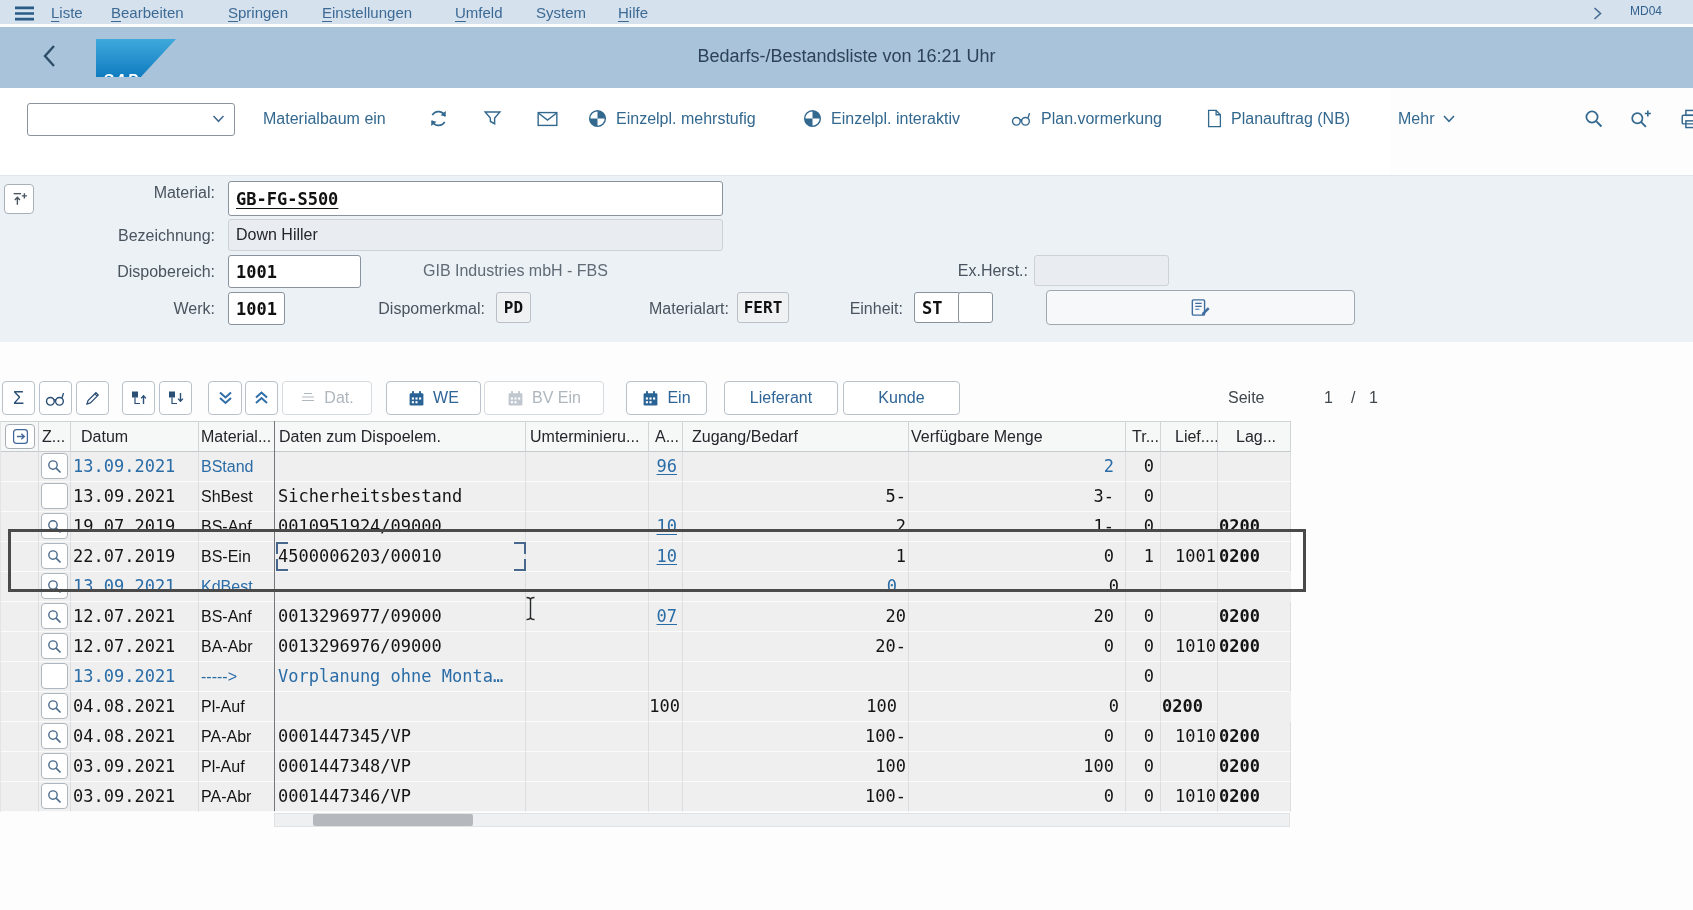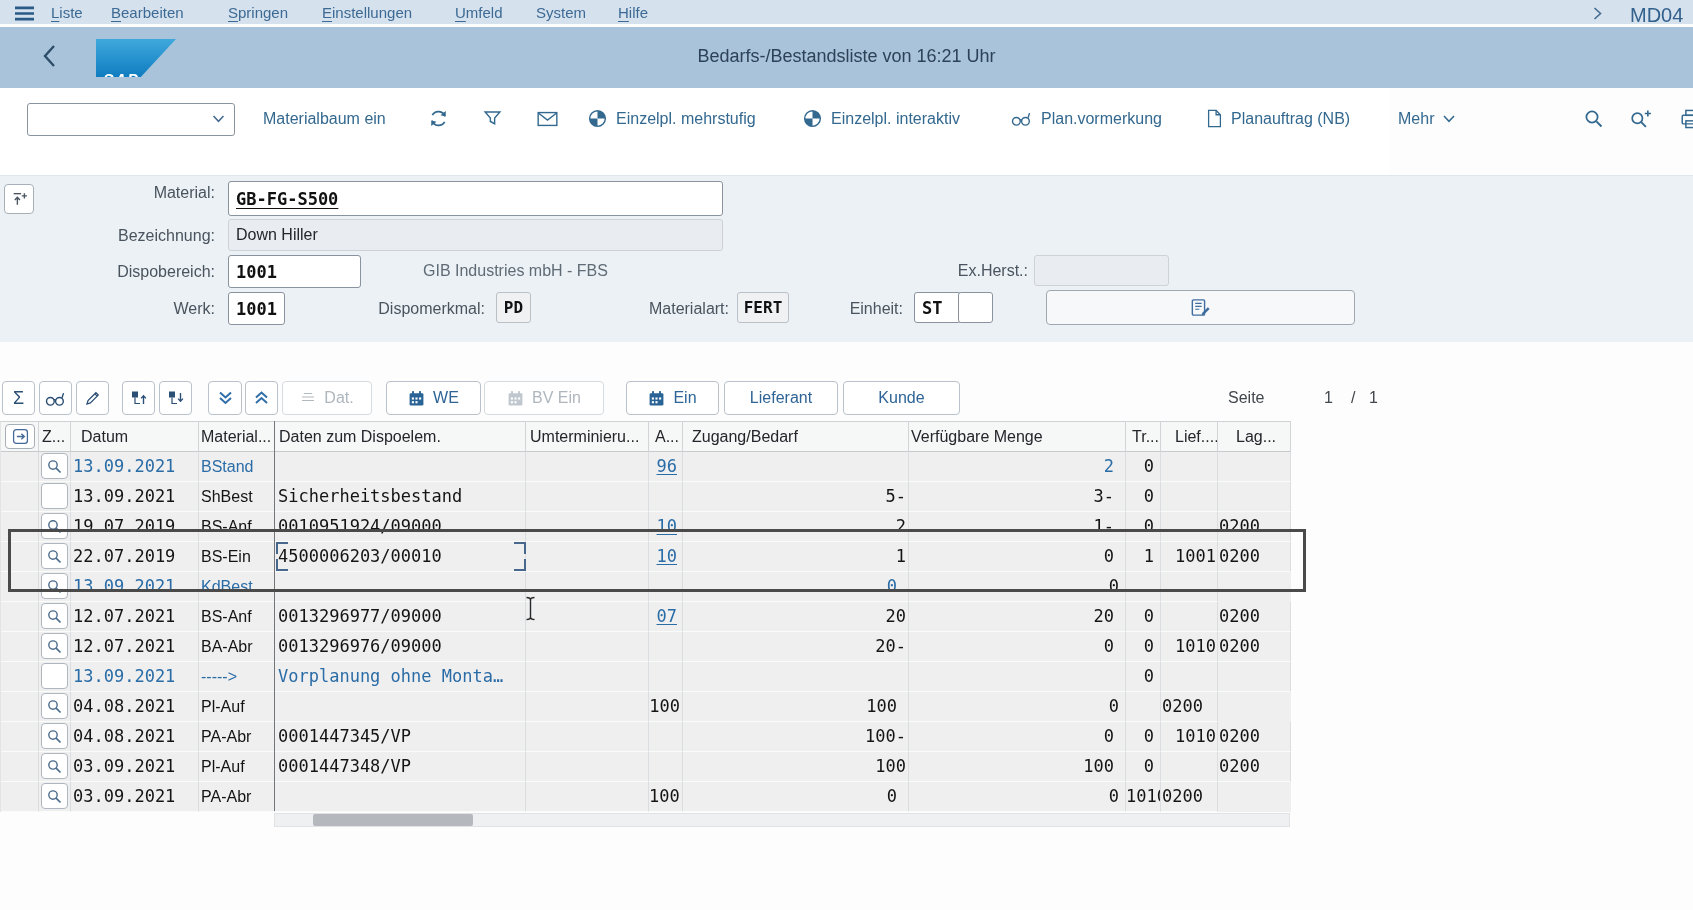--- a/index.html
+++ b/index.html
@@ -5,21 +5,21 @@
   html,body{margin:0;padding:0;background:#fff;}
   #app{position:relative;width:1693px;height:910px;overflow:hidden;background:#fdfdfd;
        font-family:"Liberation Sans",sans-serif;-webkit-font-smoothing:antialiased;}
   svg{display:block;}
   .mn{text-decoration:underline;text-underline-offset:3px;}
 
   
   .menubar{position:absolute;left:0;top:0;width:1693px;height:24px;background:#d5e1ed;}
   .menu-item{position:absolute;top:4px;font-size:15px;color:#3d6a94;cursor:default;white-space:nowrap;}
   .hamb{position:absolute;left:14px;top:6px;color:#2a5b87;}
-  .tcode{position:absolute;top:4px;left:1630px;font-size:20px;color:#33618d;}
+  .tcode{position:absolute;top:4px;left:1630px;font-size:12px;color:#33618d;}
   .mchev{position:absolute;left:1593px;top:7px;color:#456c92;}
 
   
   .titlebar{position:absolute;left:0;top:27px;width:1693px;height:61px;background:#a8c3da;}
   .backbtn{position:absolute;left:42px;top:17px;color:#2e4d68;}
   .saplogo{position:absolute;left:96px;top:12px;width:80px;height:38px;
            background:linear-gradient(180deg,#3fa9dc,#0f7cc0);
            clip-path:polygon(0 0,100% 0,56% 100%,0 100%);}
   .saplogo span{position:absolute;left:7px;top:5px;color:#fff;font-size:16px;font-weight:bold;font-style:italic;letter-spacing:1px;margin-top:28px;}
   .apptitle{position:absolute;left:0;top:19px;width:100%;text-align:center;font-size:18px;color:#2e4257;}
@@ -69,21 +69,21 @@
   .blu{color:#2a6ca6;}
   .lnk{color:#2a6ca6;text-decoration:underline;text-underline-offset:2px;cursor:pointer;}
   .cd{padding-left:2px;}          
   .ce{padding-left:2px;font-size:16px;}  
   .cdat{padding-left:3px;}        
   .ca{text-align:right;padding-right:5px;}   
   .cz{text-align:right;padding-right:2px;}   
   .cv{text-align:right;padding-right:11px;}  
   .ct{text-align:right;padding-right:6px;}   
   .cl{text-align:right;padding-right:1px;}   
-  .cg{padding-left:1px;}                      
+  .cg{padding-left:1px;font-weight:bold;}                      
   .magbtn{margin:1px 0 0 2px;width:27px;height:26px;background:#fff;border:1px solid #aeb7bf;border-radius:4px;
           display:flex;align-items:center;justify-content:center;color:#4b6b8c;cursor:pointer;box-sizing:border-box;}
   .hdrbtn{margin:2px 0 0 4px;width:30px;height:25px;background:#fff;border:1px solid #a6aeb6;border-radius:4px;
           display:flex;align-items:center;justify-content:center;color:#44689a;cursor:pointer;box-sizing:border-box;}
   .vline{position:absolute;left:274px;top:421px;width:1px;height:390px;background:#73777b;z-index:5;}
 
   
   .annrect{position:absolute;left:8px;top:529px;width:1292px;height:57px;border:3px solid #4a4a4a;z-index:50;pointer-events:none;}
   .corner{position:absolute;width:10px;height:10px;z-index:40;pointer-events:none;}
   .c-tl{left:276px;top:542px;border-top:2px solid #47688c;border-left:2px solid #47688c;}
@@ -371,21 +371,21 @@
         <use href="#i-cal"></use>
       </svg>
     <span>WE</span>
   </div>
   <div class="tbtn tb-dis" style="left:484px;width:120px">
     <svg width="17" height="17" style="color:#c0c7ce">
         <use href="#i-cal"></use>
       </svg>
     <span>BV Ein</span>
   </div>
-  <div class="tbtn" style="left:626px;width:93px">
+  <div class="tbtn" style="left:626px;width:81px">
     <svg width="17" height="17" style="color:#2a6496">
         <use href="#i-cal"></use>
       </svg>
     <span>Ein</span>
   </div>
   <div class="tbtn" style="left:724px;width:114px">
     <span>Lieferant</span>
   </div>
   <div class="tbtn" style="left:843px;width:117px">
     <span>Kunde</span>
@@ -643,20 +643,21 @@
       <div class="td"></div>
       <div class="td">
           <span class="magbtn">
             <svg width="15" height="15">
               <use href="#i-mag"></use>
             </svg>
           </span>
         </div>
       <div class="td mono cd">03.09.2021</div>
       <div class="td ce">PA-Abr</div>
+      <div class="td mono cdat">0001447346/VP</div>
       <div class="td"></div>
       <div class="td mono ca"></div>
       <div class="td mono cz">100-</div>
       <div class="td mono cv">0</div>
       <div class="td mono ct">0</div>
       <div class="td mono cl">1010</div>
       <div class="td mono cg">0200</div>
     </div>
   </div>
 

